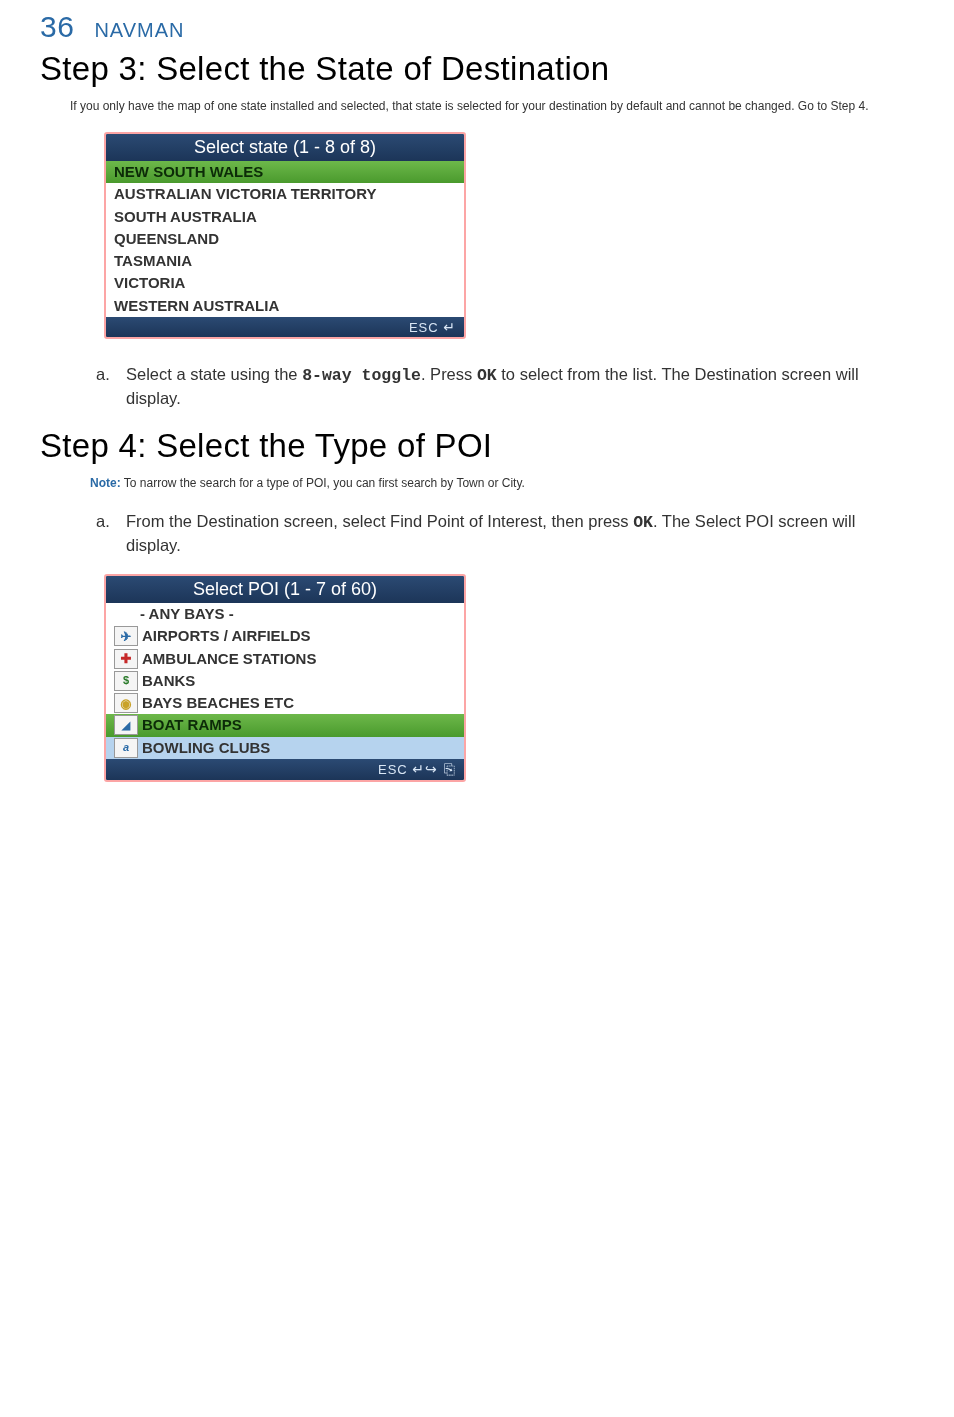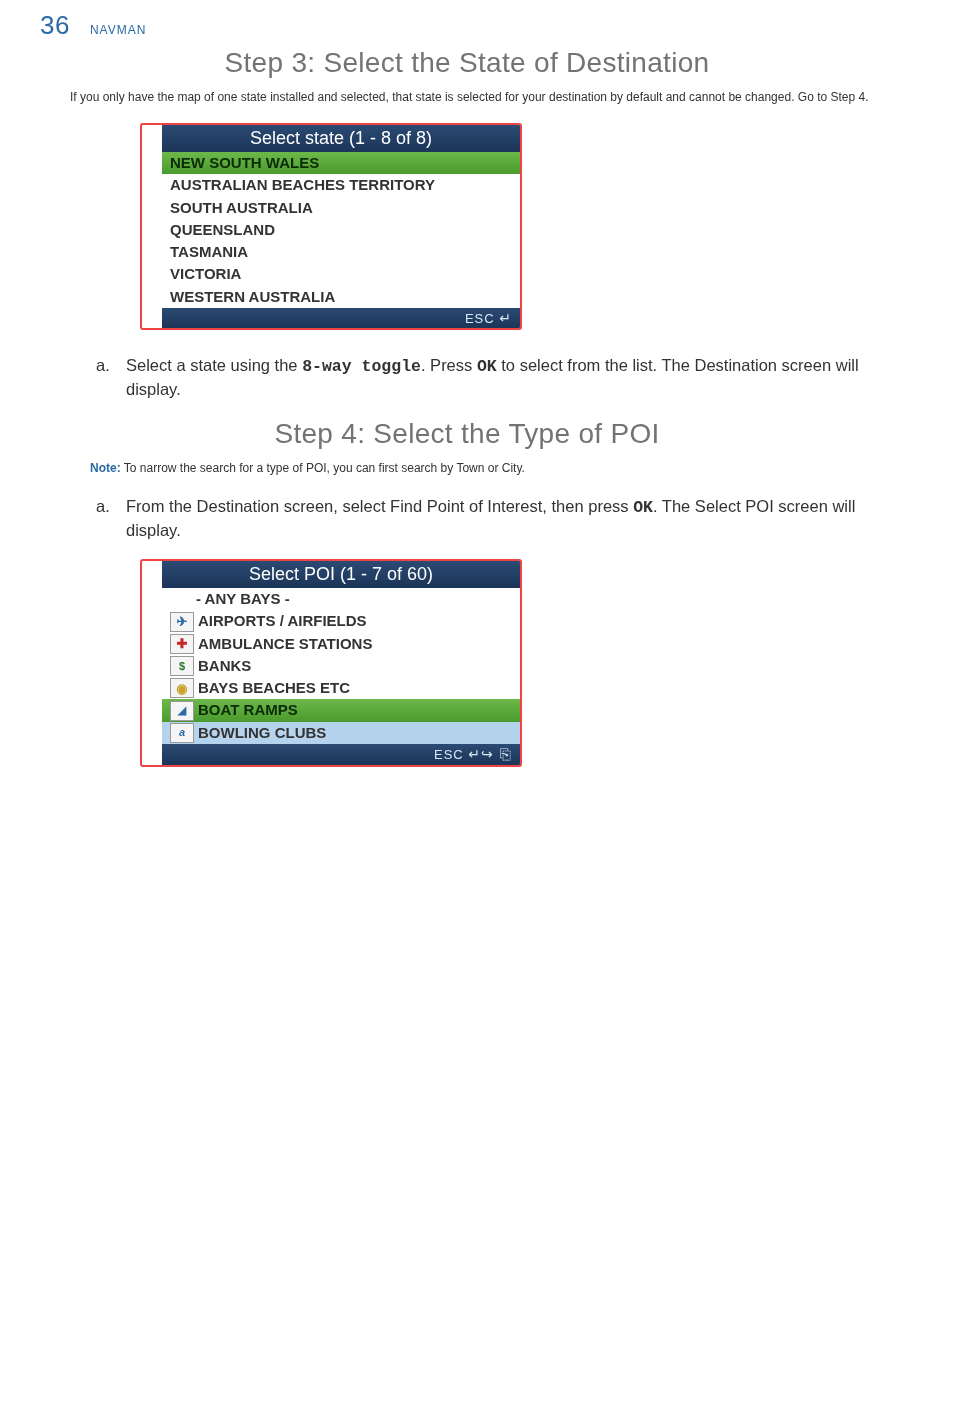--- a/index.html
+++ b/index.html
@@ -13,35 +13,34 @@
   .page {
     padding: 10px 60px 400px 40px;
   }
   .header-row {
     display: flex;
     align-items: baseline;
     gap: 20px;
     margin-bottom: 6px;
   }
   .page-number {
-    font-size: 26px;
+    font-size: 30px;
     font-weight: 300;
     color: #2a6aa6;
     letter-spacing: 0.5px;
   }
   .brand {
-    font-size: 12px;
+    font-size: 20px;
     color: #2a6aa6;
     letter-spacing: 1px;
   }
   h2.step-title {
-    font-size: 28px;
+    font-size: 33px;
     font-weight: 400;
-    color: #737373;
-    text-align: center;
+    color: #000000;
     margin: 4px 0 10px 0;
     letter-spacing: 0.3px;
   }
   .body-text {
     font-size: 12px;
     color: #333;
     margin: 0 0 18px 30px;
     line-height: 1.35;
   }
   .body-text b { font-weight: 700; margin-left: 20px; }
@@ -56,45 +55,44 @@
   }
   .list-item .marker {
     position: absolute;
     left: 0;
     top: 0;
   }
   .list-item b { font-weight: 700; font-family: Liberation Mono, monospace; }
 
   
   .device {
-    margin: 0 0 24px 100px;
+    margin: 0 0 24px 64px;
     width: 358px;
-    border: 2px solid #ef4444;
+    border: 2px solid #fca5a5;
     border-radius: 3px;
     overflow: hidden;
     font-family: Tahoma, Verdana, sans-serif;
-    padding-left: 20px;
   }
   .device .titlebar {
     background: linear-gradient(#2b4a73, #1c3558);
     color: #fff;
     font-size: 18px;
     padding: 3px 0;
     text-align: center;
   }
   .device .listbox {
     background: #fff;
   }
   .device .row {
     font-size: 15px;
     font-weight: 700;
     padding: 1px 8px 1px 8px;
     color: #333;
     display: flex;
-    align-items: center;
+    align-items: flex-start;
     gap: 4px;
     line-height: 1.35;
   }
   .device .row.sel {
     background: linear-gradient(#6db84a, #4a9a2d);
     color: #0c2b08;
   }
   .device .row.selblue {
     background: #b6d3ee;
   }
@@ -153,21 +151,21 @@
 
   <p class="body-text">If you only have the map of one state installed and selected, that state is selected for your destination by default and cannot be changed. Go to Step 4.</p>
 
   <div class="device">
     <div class="titlebar">Select state (1 - 8 of 8)</div>
     <div class="listbox">
       <div class="row sel">
           <span>NEW SOUTH WALES</span>
         </div>
       <div class="row">
-          <span>AUSTRALIAN BEACHES TERRITORY</span>
+          <span>AUSTRALIAN VICTORIA TERRITORY</span>
         </div>
       <div class="row">
           <span>SOUTH AUSTRALIA</span>
         </div>
       <div class="row">
           <span>QUEENSLAND</span>
         </div>
       <div class="row">
           <span>TASMANIA</span>
         </div>

